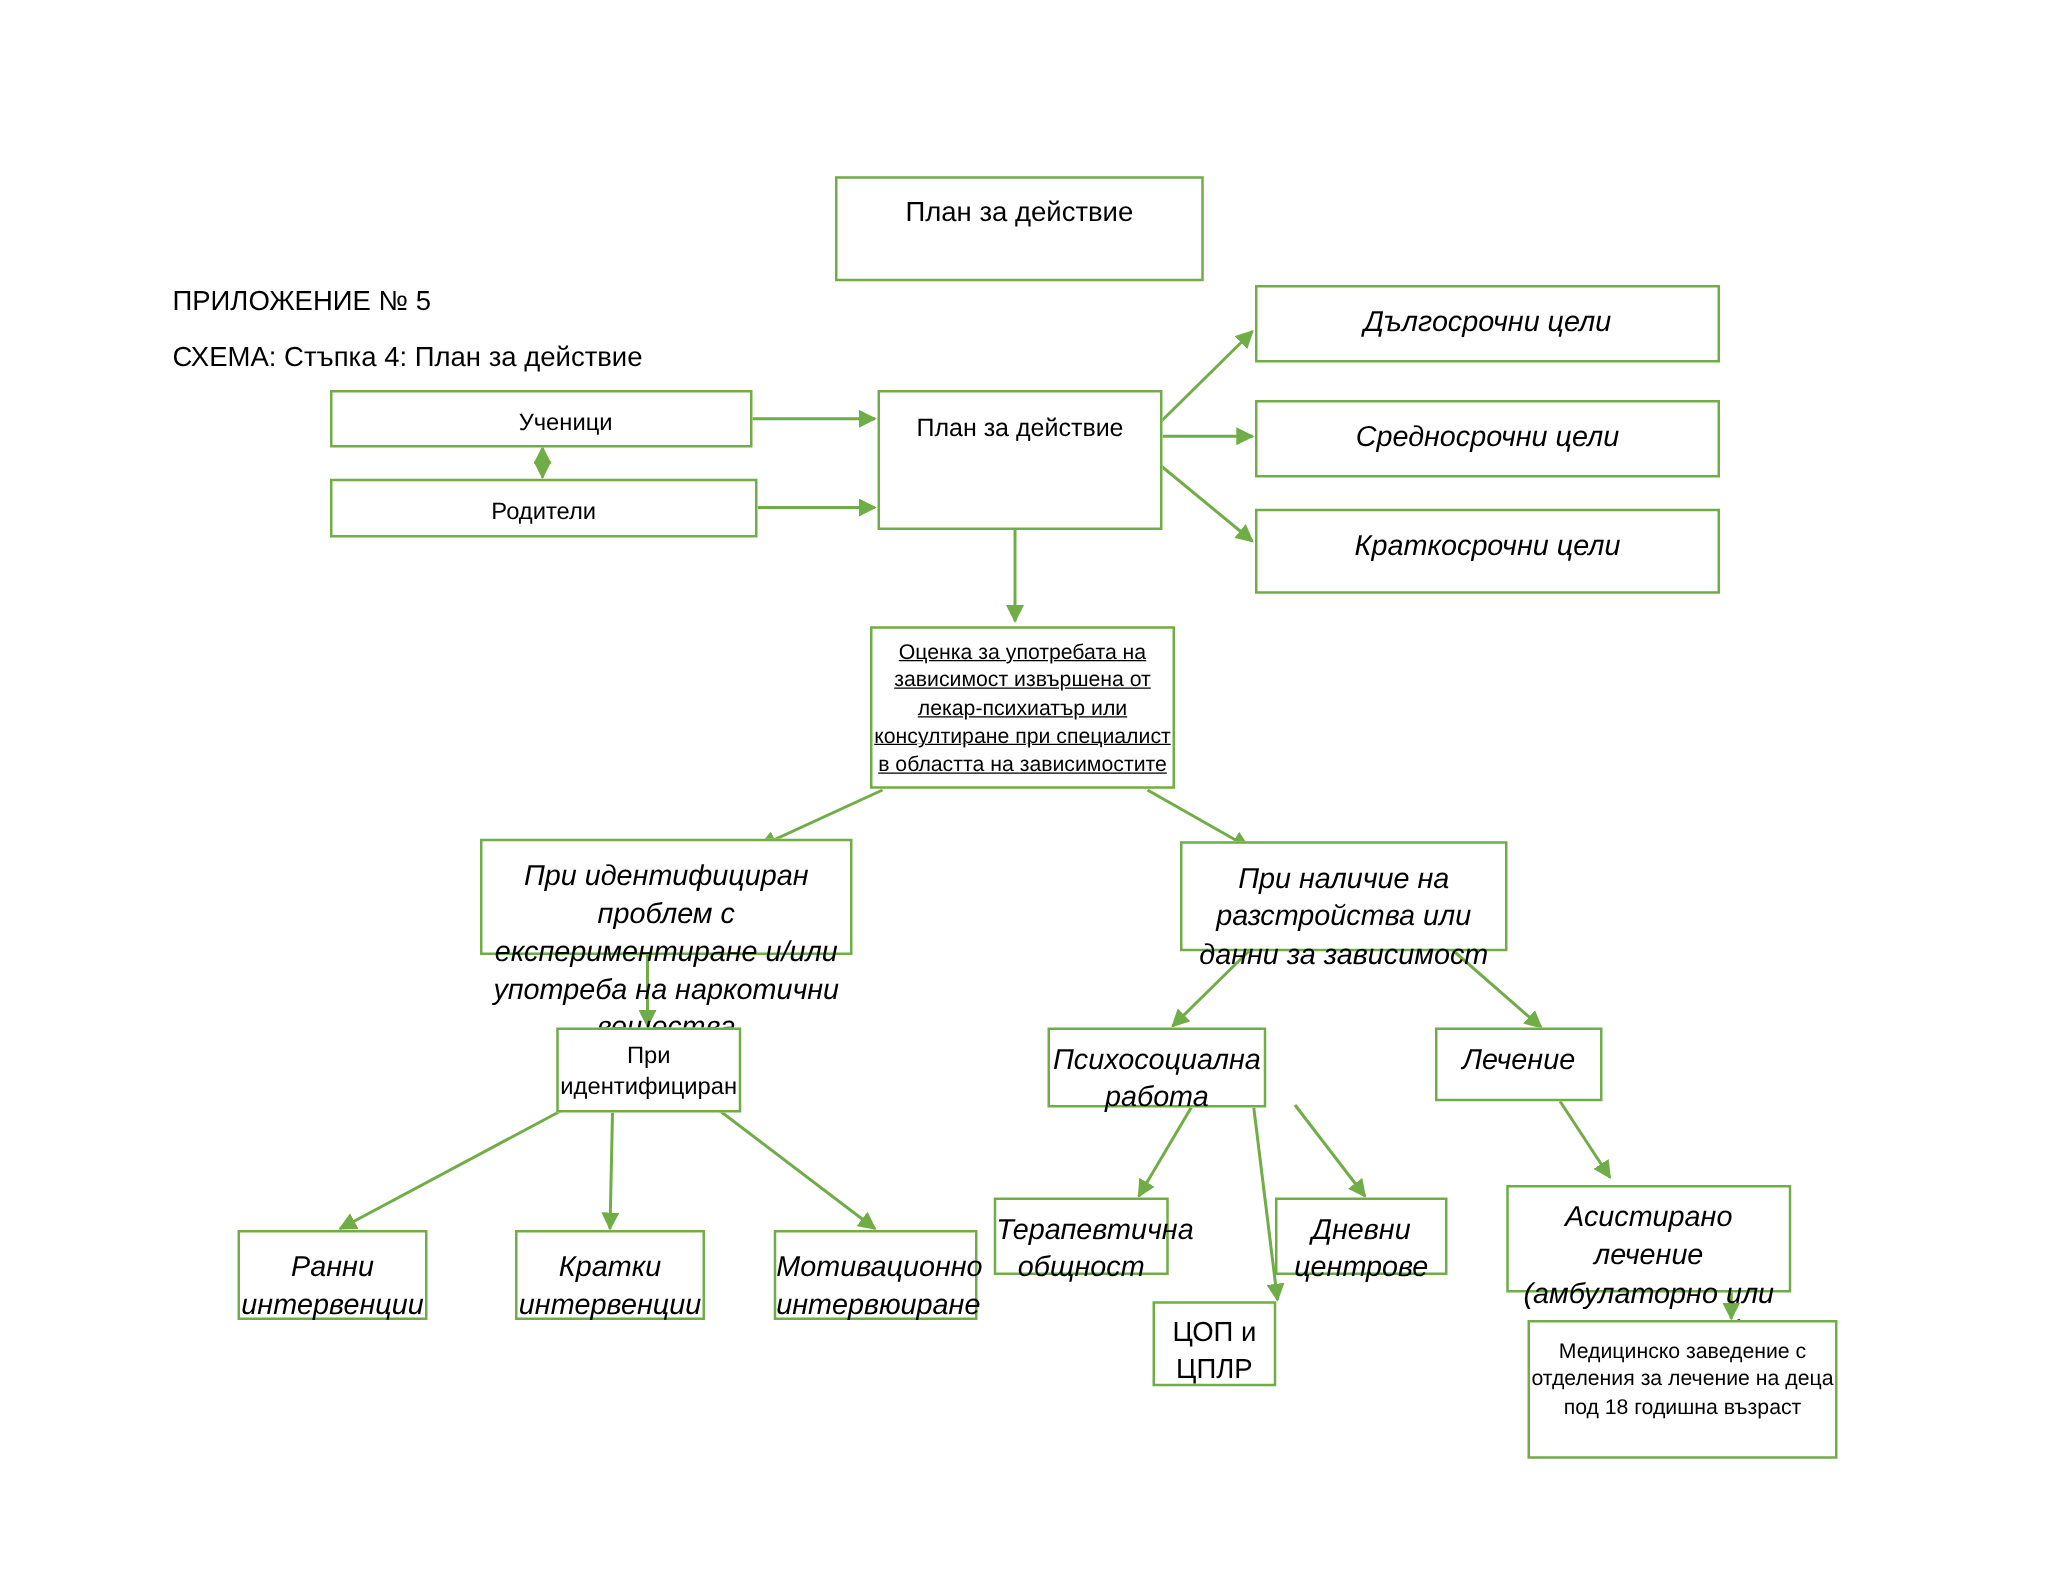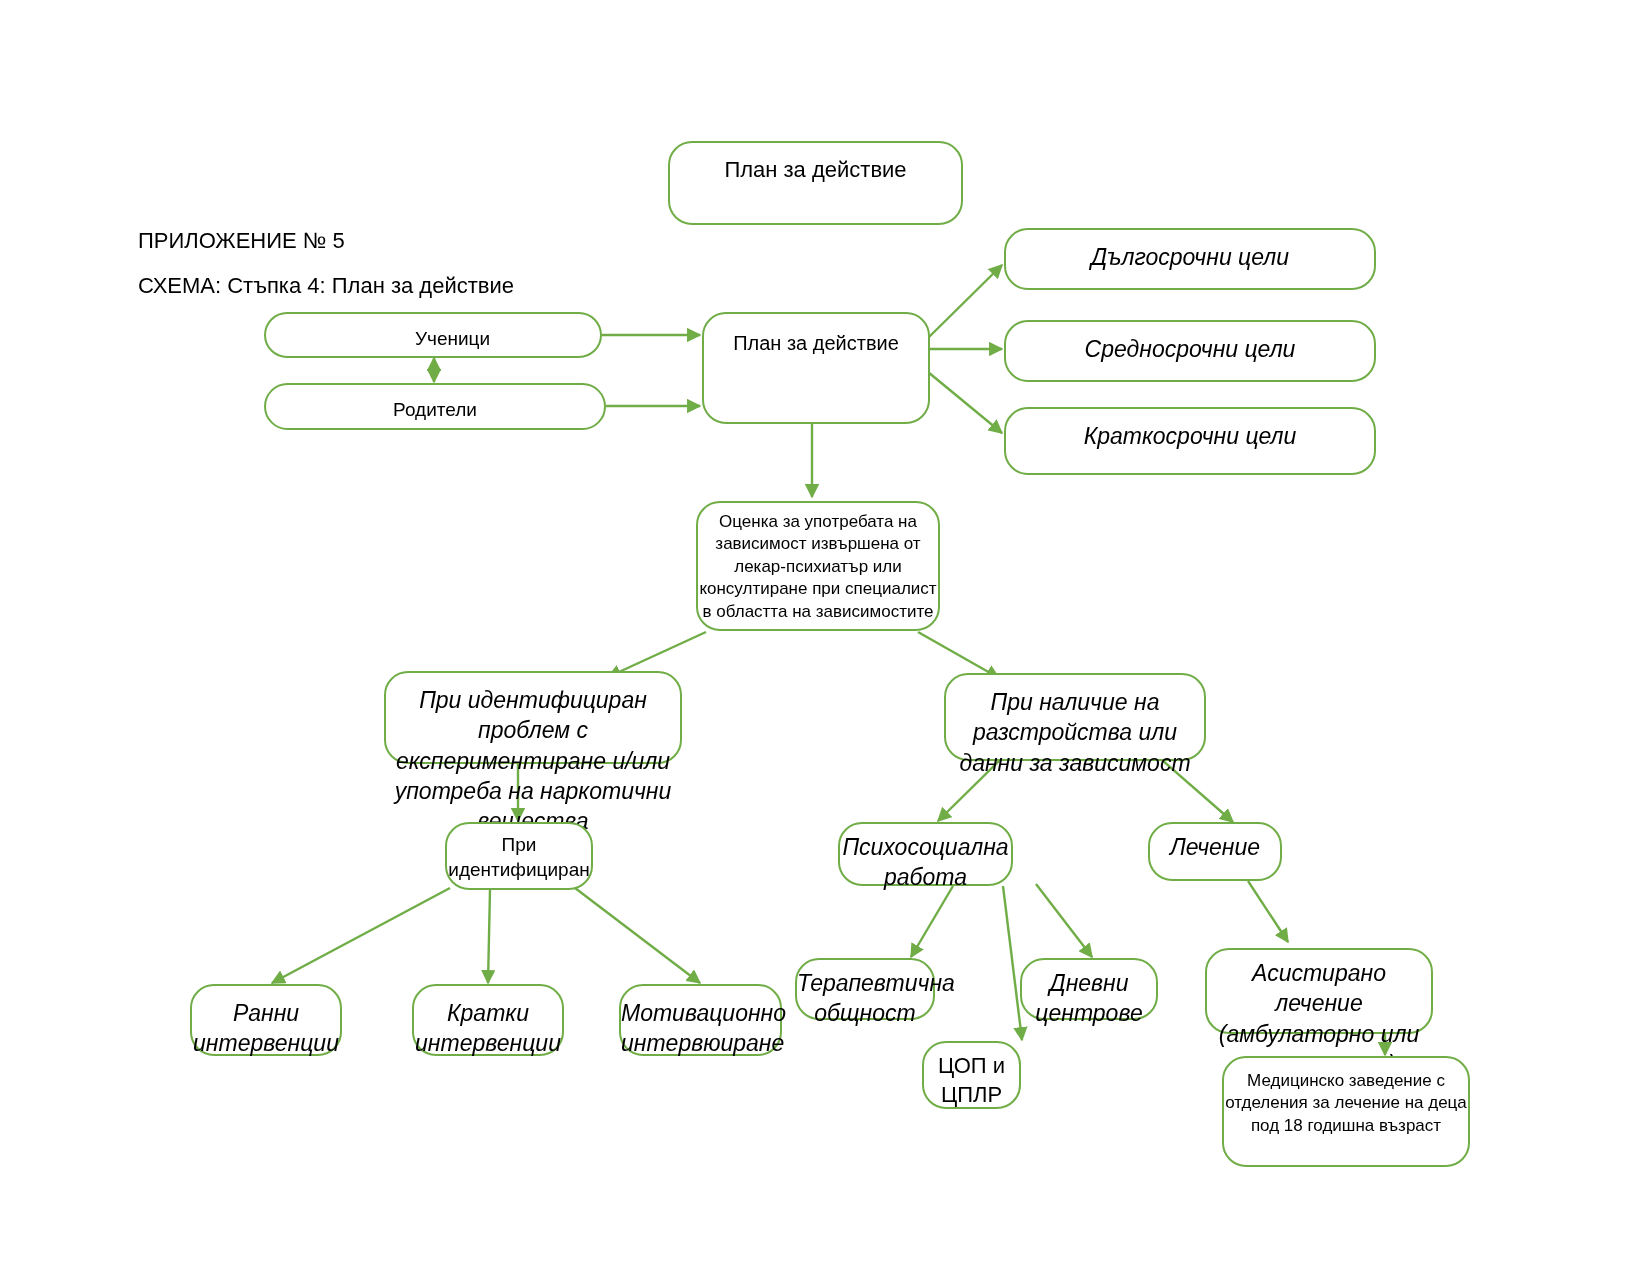--- a/index.html
+++ b/index.html
@@ -30,21 +30,21 @@
     font-weight: 400;
     white-space: nowrap;
   }
   #appendix-label { left: 138px; top: 228px; }
   #scheme-label   { left: 138px; top: 273px; }
 
   .node-box {
     position: absolute;
     box-sizing: border-box;
     border: 2px solid #70AD47;
-    border-radius: 24px;
+    border-radius: 0;
     background: #ffffff;
     display: flex;
     align-items: flex-start;
     justify-content: center;
     color: #000000;
     text-align: center;
     line-height: 1.32;
     font-family: "Liberation Sans", sans-serif;
   }
   .node-box .label {
@@ -143,21 +143,21 @@
   </div>
 
   <div class="node-box fs-18 pad-top-md" style="left:1004px; top:320px; width:372px; height:62px;">
     <span class="label">Средносрочни цели</span>
   </div>
 
   <div class="node-box fs-18 pad-top-md" style="left:1004px; top:407px; width:372px; height:68px;">
     <span class="label">Краткосрочни цели</span>
   </div>
 
-  <div class="node-box fs-17 pad-top-sm" style="left:696px; top:501px; width:244px; height:130px;">
+  <div class="node-box fs-17 pad-top-sm" style="left:696px; top:501px; width:244px; height:130px;text-decoration:underline;">
     <span class="label">Оценка за употребата на зависимост извършена от лекар-психиатър  или консултиране при специалист в областта на зависимостите</span>
   </div>
 
   <div class="node-box fs-18 pad-top-md" style="left:384px; top:671px; width:298px; height:93px;">
     <span class="label">При идентифициран проблем с експериментиране и/или употреба на наркотични вещества</span>
   </div>
 
   <div class="node-box fs-18 pad-top-md" style="left:944px; top:673px; width:262px; height:88px;">
     <span class="label">При наличие на  разстройства или данни за зависимост</span>
   </div>

